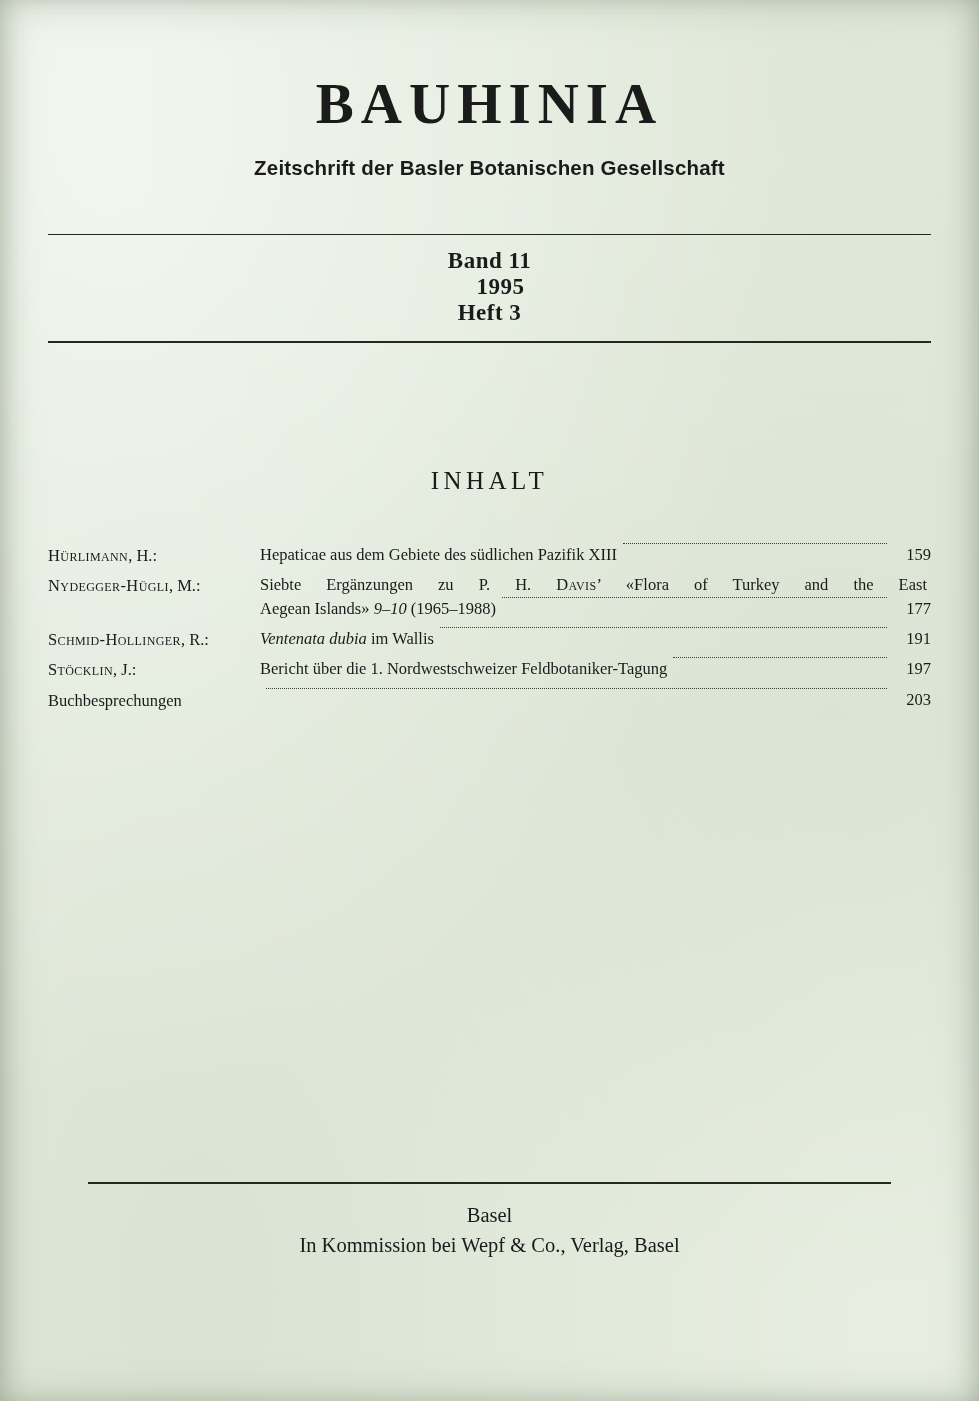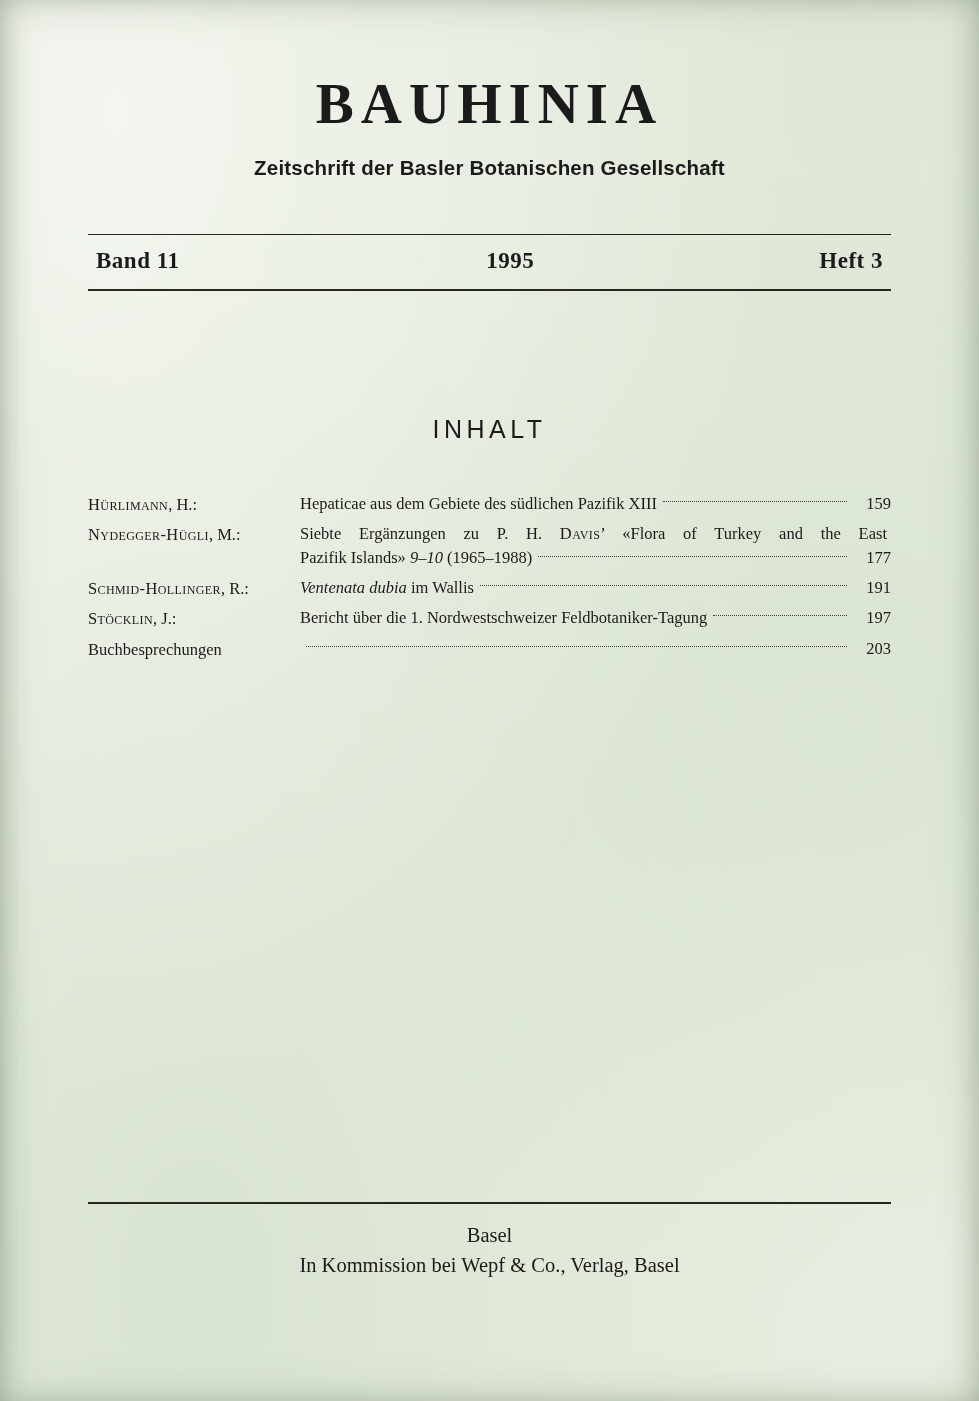--- a/index.html
+++ b/index.html
@@ -32,21 +32,21 @@
     inset: 0;
     box-shadow: inset 0 0 42px rgba(120,132,112,0.35),
                 inset 14px 0 26px -14px rgba(120,132,112,0.45),
                 inset -14px 0 26px -14px rgba(120,132,112,0.4);
     pointer-events: none;
   }
 
   .page {
     position: absolute;
     inset: 0;
-    padding: 0 88px;
+    padding: 0 48px;
     box-sizing: border-box;
   }
 
   .masthead {
     text-align: center;
     padding-top: 74px;
   }
   .journal-title {
     font-family: "Liberation Serif", serif;
     font-weight: bold;
@@ -71,31 +71,32 @@
     background: #24281f;
   }
   .issue-row {
     display: flex;
     align-items: center;
     justify-content: space-between;
     padding: 13px 8px 15px 8px;
     font-weight: bold;
     font-size: 23px;
     letter-spacing: 0.5px;
+    flex-direction: column;
   }
   .issue-row .band { flex: 0 0 auto; }
   .issue-row .year { flex: 1 1 auto; text-align: center; margin-left: 22px;}
   .issue-row .heft { flex: 0 0 auto; }
 
   .inhalt-heading {
     text-align: center;
     font-size: 25px;
     letter-spacing: 4.5px;
     margin-top: 124px;
-    font-family: Liberation Sans, sans-serif;
+    font-family: Liberation Serif, serif;
     font-weight: normal;
   }
 
   .toc {
     margin-top: 48px;
     padding: 0 0 0 0;
   }
   .toc-row {
     display: flex;
     align-items: flex-start;
@@ -114,21 +115,21 @@
     letter-spacing: 0.4px;
   }
   .toc-main {
     flex: 1 1 auto;
     position: relative;
     font-size: 16.5px;
     line-height: 1.48;
   }
   .toc-title-line {
     display: flex;
-    align-items: center;
+    align-items: flex-start;
   }
   .toc-title-text {
     flex: 0 1 auto;
   }
   .toc-title-text.justified {
     flex: 1 1 auto;
     text-align: justify;
     text-align-last: justify;
     padding-right: 4px;
   }
@@ -143,21 +144,21 @@
     flex: 0 0 38px;
     text-align: right;
     font-size: 16.5px;
   }
   .it { font-style: italic; }
 
   .footer {
     position: absolute;
     left: 88px;
     right: 88px;
-    bottom: 120px;
+    bottom: 140px;
     text-align: center;
   }
   .footer .rule { margin-bottom: 16px; }
   .footer-line {
     font-size: 20.5px;
     line-height: 1.5;
   }
 </style>
 </head>
 <body>
@@ -196,21 +197,21 @@
       </div>
     </div>
 
     <div class="toc-row">
       <div class="toc-author"><span class="sc">Nydegger-Hügli</span><span>, M.:</span></div>
       <div class="toc-main">
         <div class="toc-title-line">
           <span class="toc-title-text justified"><span>Siebte Ergänzungen zu P. H. </span><span class="sc">Davis</span><span>’ «Flora of Turkey and the East</span></span>
         </div>
         <div class="toc-title-line">
-          <span class="toc-title-text"><span>Pazifik Islands» </span><span class="it">9–10</span><span> (1965–1988)</span></span>
+          <span class="toc-title-text"><span>Aegean Islands» </span><span class="it">9–10</span><span> (1965–1988)</span></span>
           <span class="leader"></span>
           <span class="toc-page">177</span>
         </div>
       </div>
     </div>
 
     <div class="toc-row">
       <div class="toc-author"><span class="sc">Schmid-Hollinger</span><span>, R.:</span></div>
       <div class="toc-main">
         <div class="toc-title-line">

